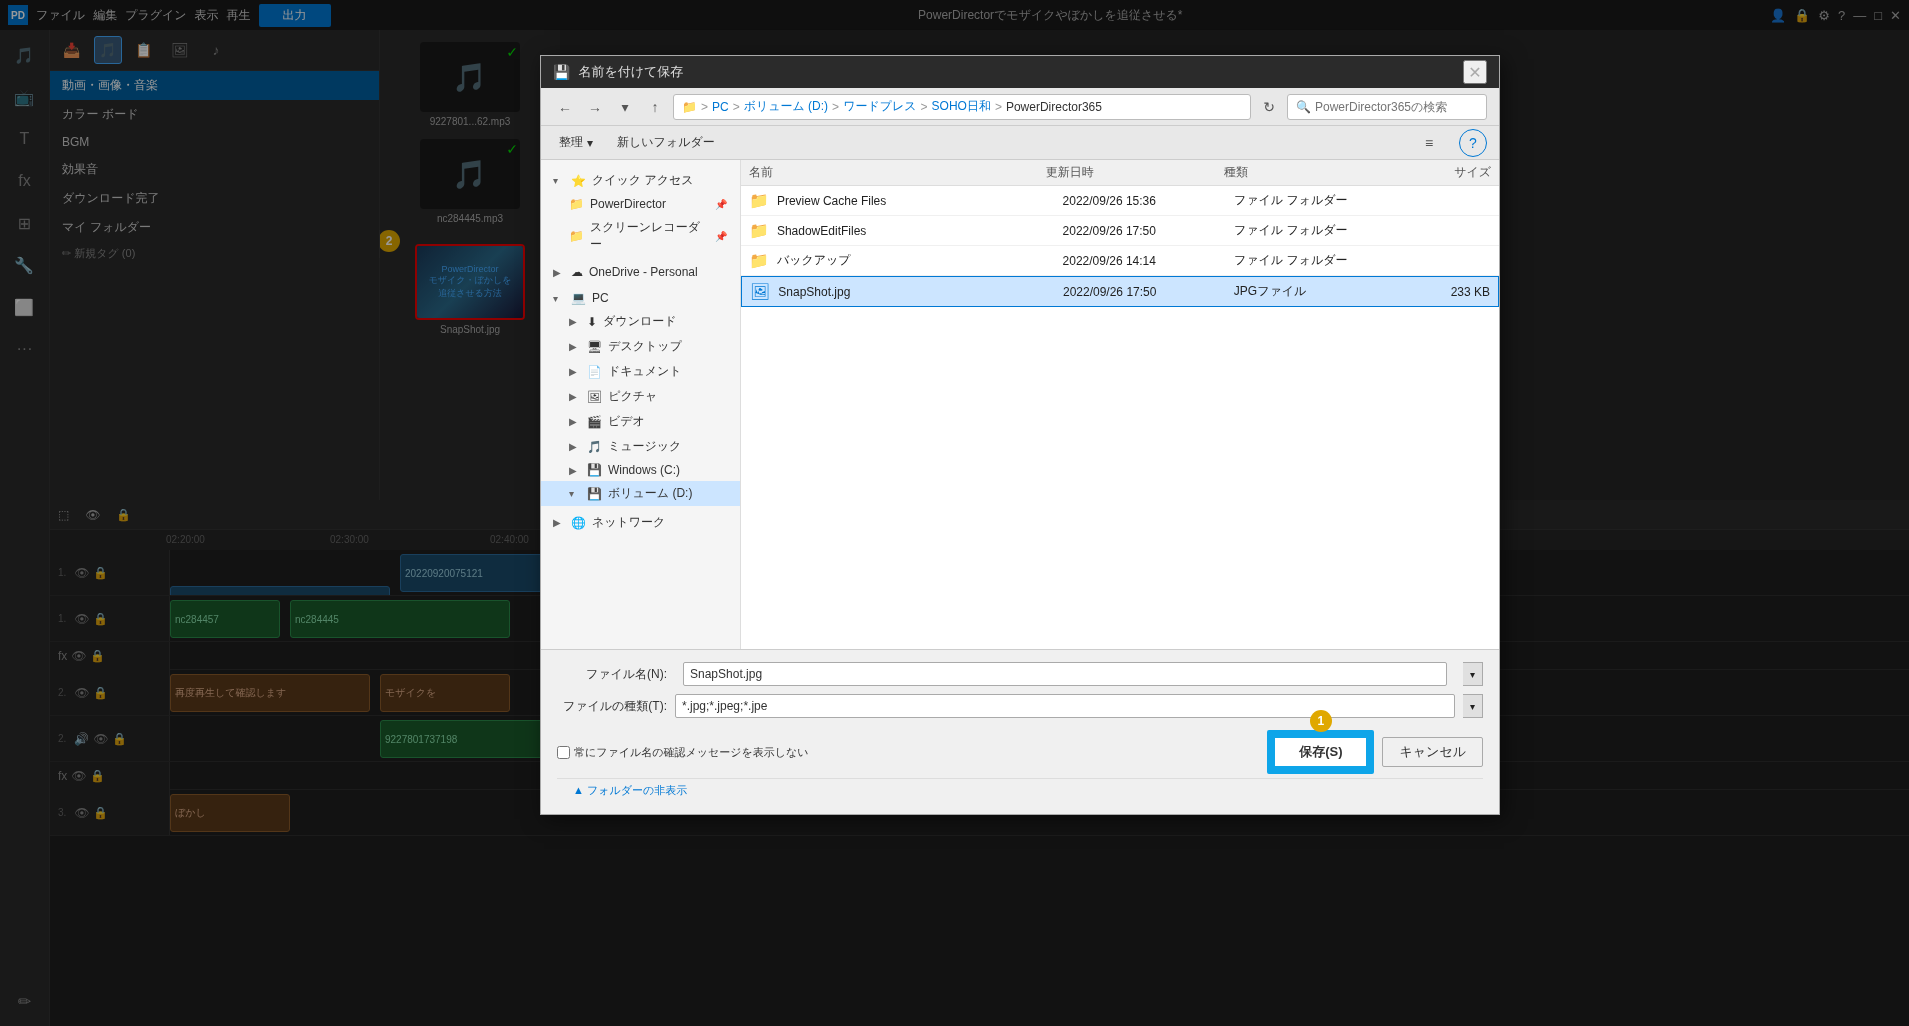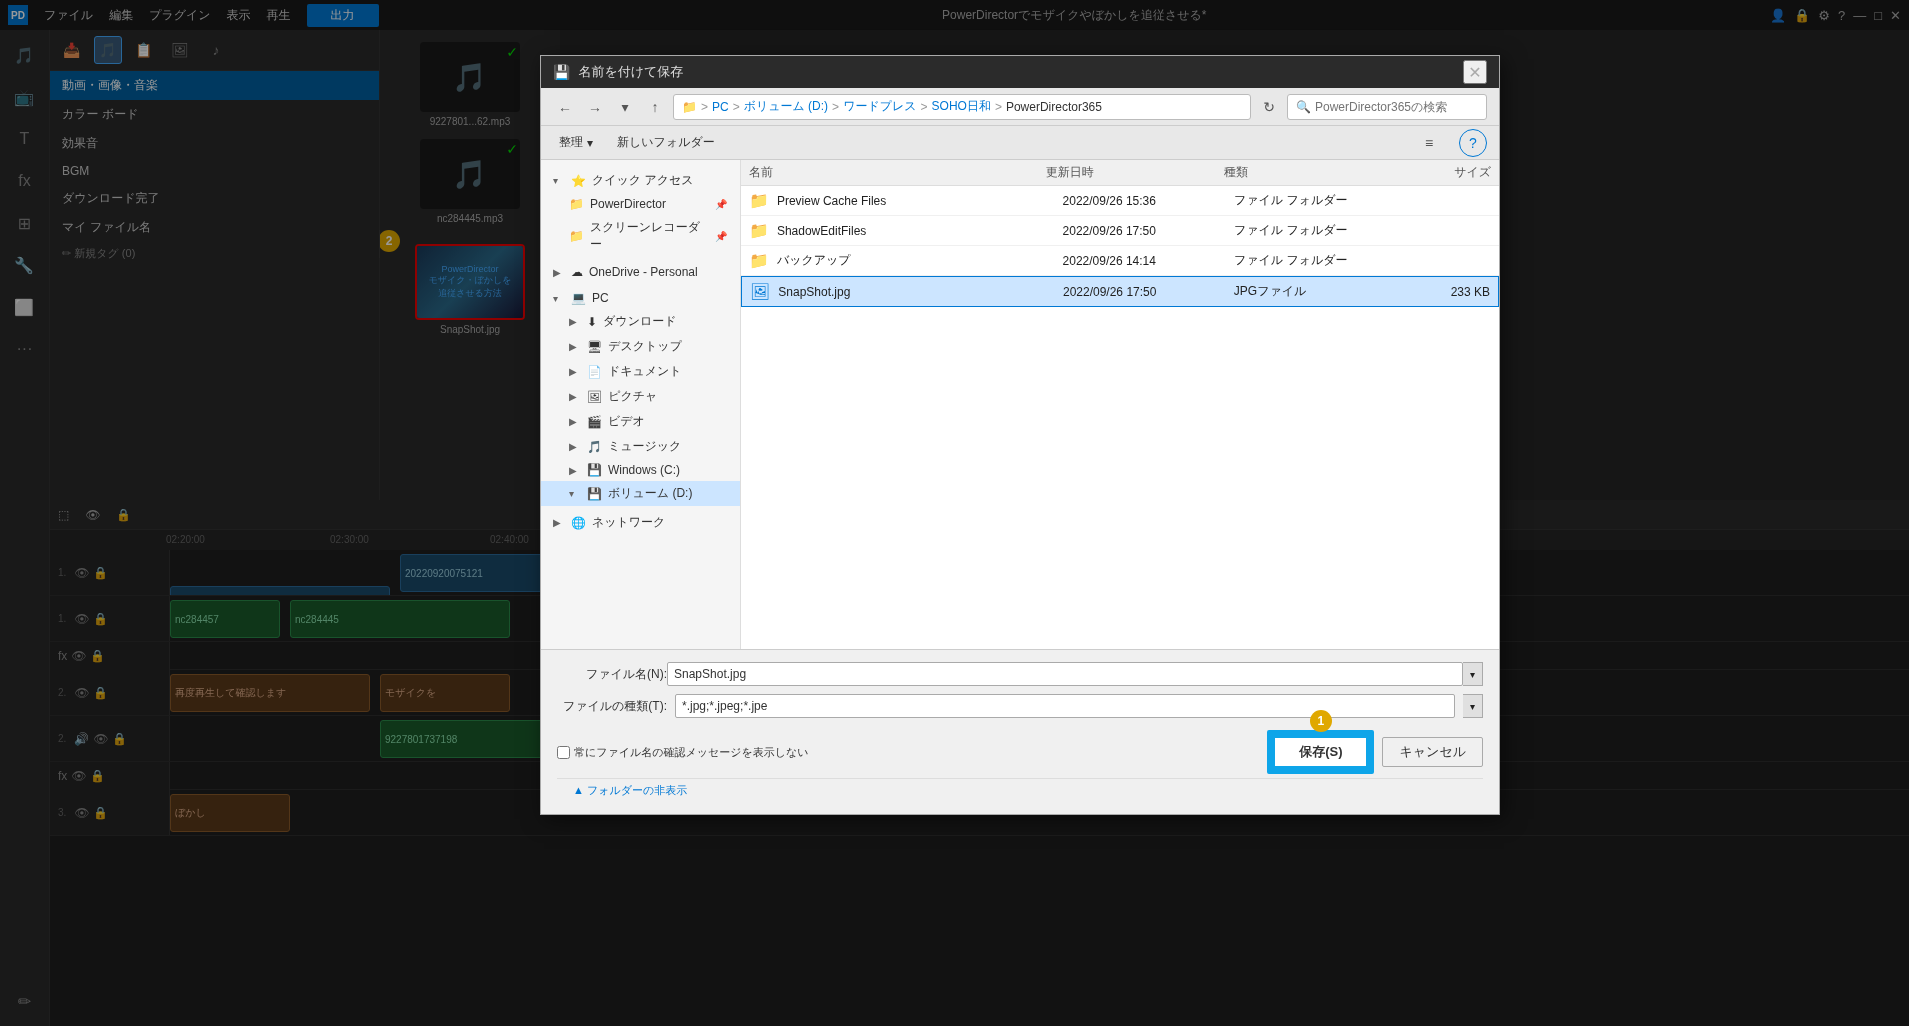--- a/index.html
+++ b/index.html
@@ -8,21 +8,21 @@
     
     .app-bg {
       position: absolute; top: 0; left: 0; width: 100%; height: 100%;
       background: #252525;
     }
 
     
     .top-menubar {
       position: absolute; top: 0; left: 0; width: 100%; height: 30px;
       background: #1a1a1a; display: flex; align-items: center; padding: 0 8px;
-      gap: 16px; z-index: 1;
+      gap: 8px; z-index: 1;
     }
     .menu-logo {
       width: 20px; height: 20px; background: #0078d4; display: flex; align-items: center; justify-content: center;
       color: white; font-size: 10px; font-weight: bold;
     }
     .menu-item { color: #ccc; font-size: 12px; cursor: pointer; }
     .output-btn {
       background: #0078d4; color: white; border: none; padding: 3px 24px;
       font-size: 12px; cursor: pointer; border-radius: 2px;
     }
@@ -223,21 +223,21 @@
     .file-row.selected { background: #cce5ff; border: 1px solid #0078d4; }
     .file-icon { margin-right: 8px; font-size: 16px; }
     .file-folder-icon { color: #e8a800; }
     .file-jpg-icon { color: #0078d4; }
 
     
     .dialog-bottom {
       padding: 12px 16px; background: #f0f0f0; border-top: 1px solid #ccc;
     }
     .filename-row {
-      display: flex; align-items: center; margin-bottom: 8px; gap: 0;
+      display: flex; align-items: center; margin-bottom: 8px; gap: 16px;
     }
     .fn-label { font-size: 12px; color: #333; width: 110px; text-align: right; }
     .fn-input {
       flex: 1; height: 24px; border: 1px solid #aaa; border-radius: 2px;
       padding: 0 6px; font-size: 12px; color: #333;
     }
     .fn-dropdown { 
       width: 20px; height: 24px; background: #e0e0e0; border: 1px solid #aaa;
       border-left: none; cursor: pointer; display: flex; align-items: center;
       justify-content: center; font-size: 10px;
@@ -325,30 +325,30 @@
     <div class="media-toolbar-icon">♪</div>
   </div>
   <div class="media-list">
     <div class="media-list-item active">
       <span>動画・画像・音楽</span>
     </div>
     <div class="media-list-item">
       <span>カラー ボード</span>
     </div>
     <div class="media-list-item">
+      <span>BGM</span>
+    </div>
+    <div class="media-list-item">
       <span>効果音</span>
-    </div>
-    <div class="media-list-item">
-      <span>BGM</span>
     </div>
     <div class="media-list-item">
       <span>ダウンロード完了</span>
     </div>
     <div class="media-list-item">
-      <span>マイ ファイル名</span>
+      <span>マイ フォルダー</span>
     </div>
     <div class="media-tag">
       <span>✏ </span><span>新規タグ (0)</span>
     </div>
   </div>
 
   <div class="media-arrow">◀</div>
 </div>
 
 <div class="thumb-area">

